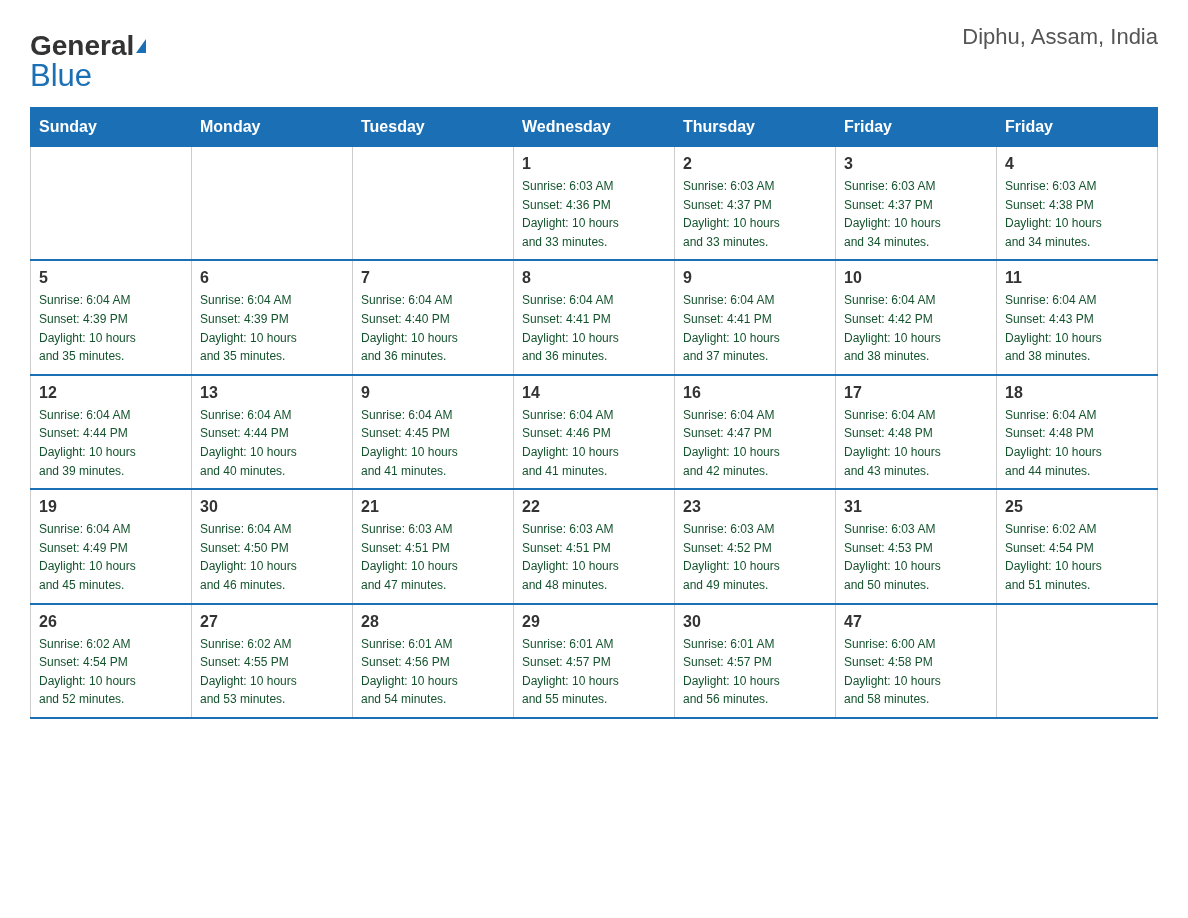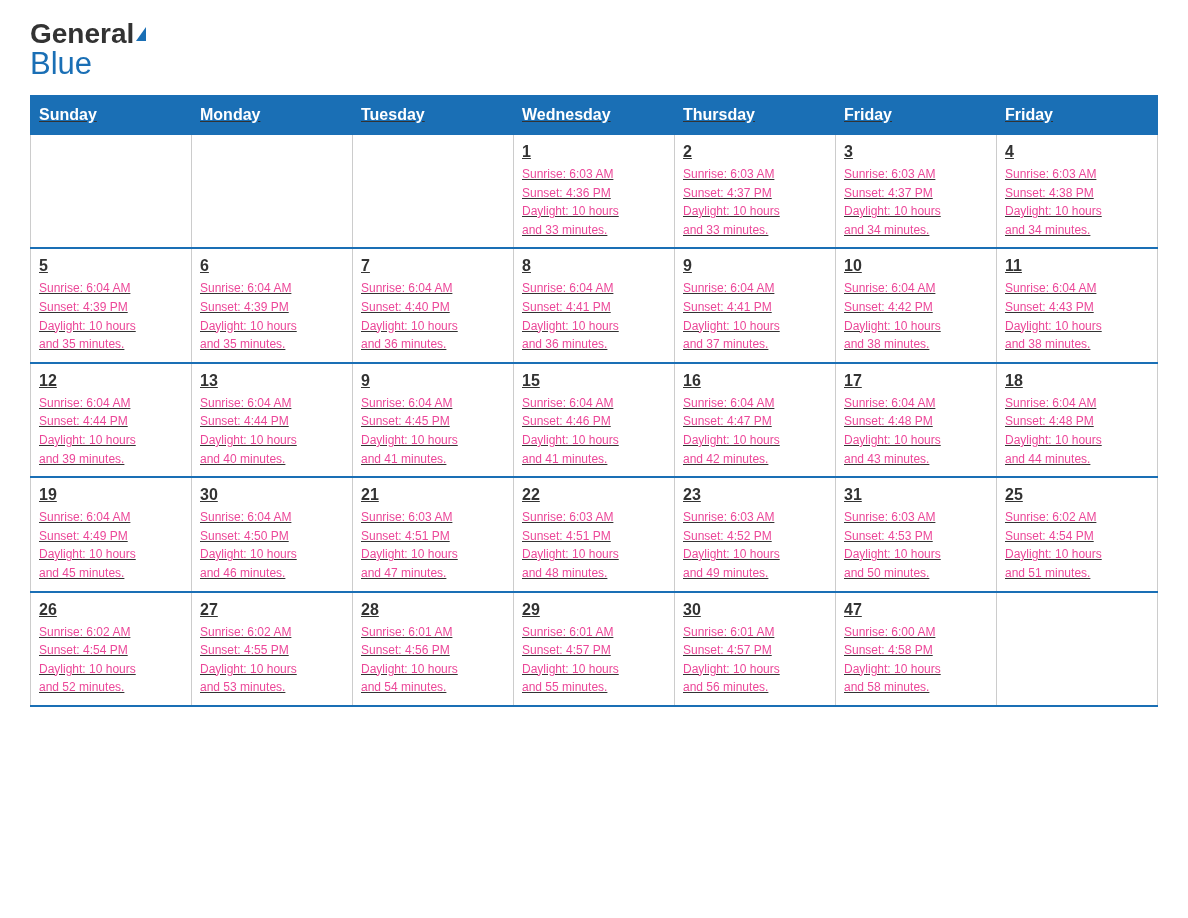--- a/index.html
+++ b/index.html
@@ -56,21 +56,20 @@
     }
     .calendar-subtitle {
       font-size: 22px;
       color: #555;
       margin-top: 4px;
     }
     table {
       width: 100%;
       border-collapse: collapse;
       table-layout: fixed;
-      text-decoration: underline;
     }
     thead tr th {
       background-color: #1a6fb5;
       color: #fff;
       font-size: 16px;
       font-weight: bold;
       padding: 10px 8px;
       text-align: left;
       border: 1px solid #1a6fb5;
     }
@@ -87,40 +86,41 @@
     }
     .day-number {
       font-size: 16px;
       font-weight: bold;
       color: #333;
       display: block;
       margin-bottom: 4px;
     }
     .day-info {
       font-size: 12px;
-      color: #ec4899;
+      color: #14532d;
       line-height: 1.55;
     }
     td.empty {
       background: #fff;
     }
   </style>
 </head>
 <body>
 
 <div class="page">
   <div class="header">
     <div class="logo">
-      <div style="display:flex;align-items:center;">
+      <div style="display:flex;align-items:center;margin-top:12px;">
         <span class="logo-general">General</span>
         <span class="logo-triangle"></span>
       </div>
       <span class="logo-blue">Blue</span>
     </div>
     <div class="title-block">
+      <div class="calendar-subtitle">Diphu, Assam, India</div>
     </div>
   </div>
 
   <table>
     <thead>
       <tr>
         <th>Sunday</th>
         <th>Monday</th>
         <th>Tuesday</th>
         <th>Wednesday</th>
@@ -188,21 +188,21 @@
           </td>
           <td>
             <span class="day-number">13</span>
             <div class="day-info">Sunrise: 6:04 AM<br>Sunset: 4:44 PM<br>Daylight: 10 hours<br>and 40 minutes.</div>
           </td>
           <td>
             <span class="day-number">9</span>
             <div class="day-info">Sunrise: 6:04 AM<br>Sunset: 4:45 PM<br>Daylight: 10 hours<br>and 41 minutes.</div>
           </td>
           <td>
-            <span class="day-number">15</span>
+            <span class="day-number">14</span>
             <div class="day-info">Sunrise: 6:04 AM<br>Sunset: 4:46 PM<br>Daylight: 10 hours<br>and 41 minutes.</div>
           </td>
           <td>
             <span class="day-number">16</span>
             <div class="day-info">Sunrise: 6:04 AM<br>Sunset: 4:47 PM<br>Daylight: 10 hours<br>and 42 minutes.</div>
           </td>
           <td>
             <span class="day-number">17</span>
             <div class="day-info">Sunrise: 6:04 AM<br>Sunset: 4:48 PM<br>Daylight: 10 hours<br>and 43 minutes.</div>
           </td>

